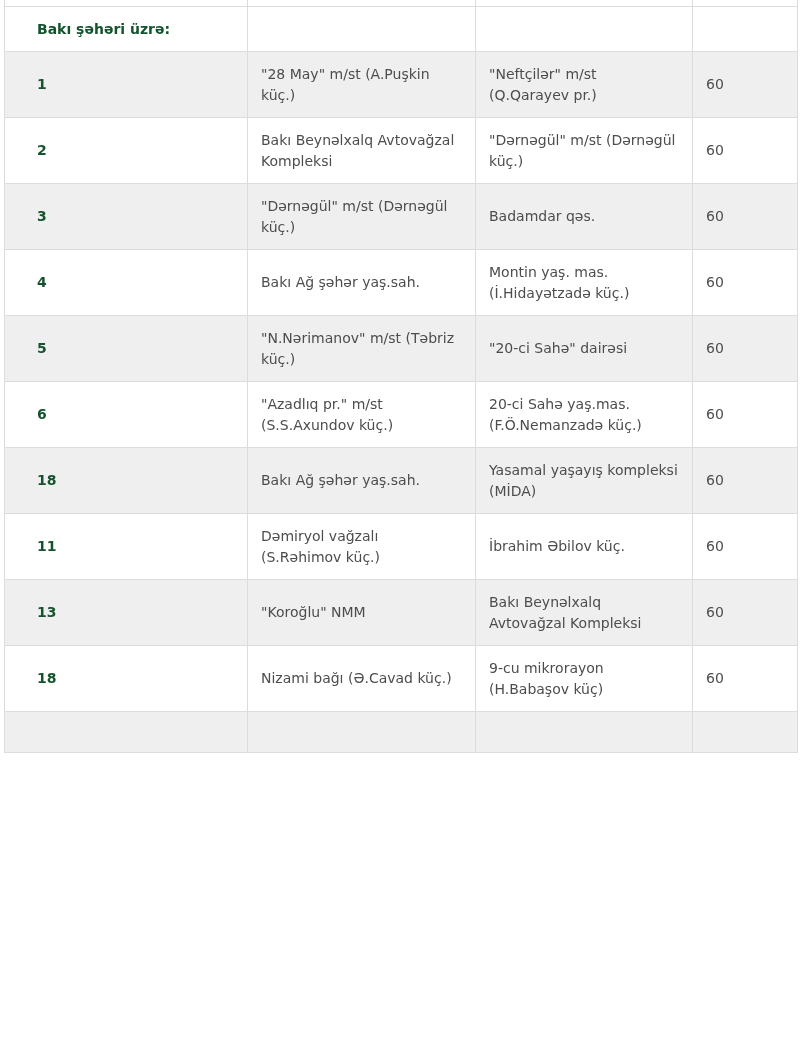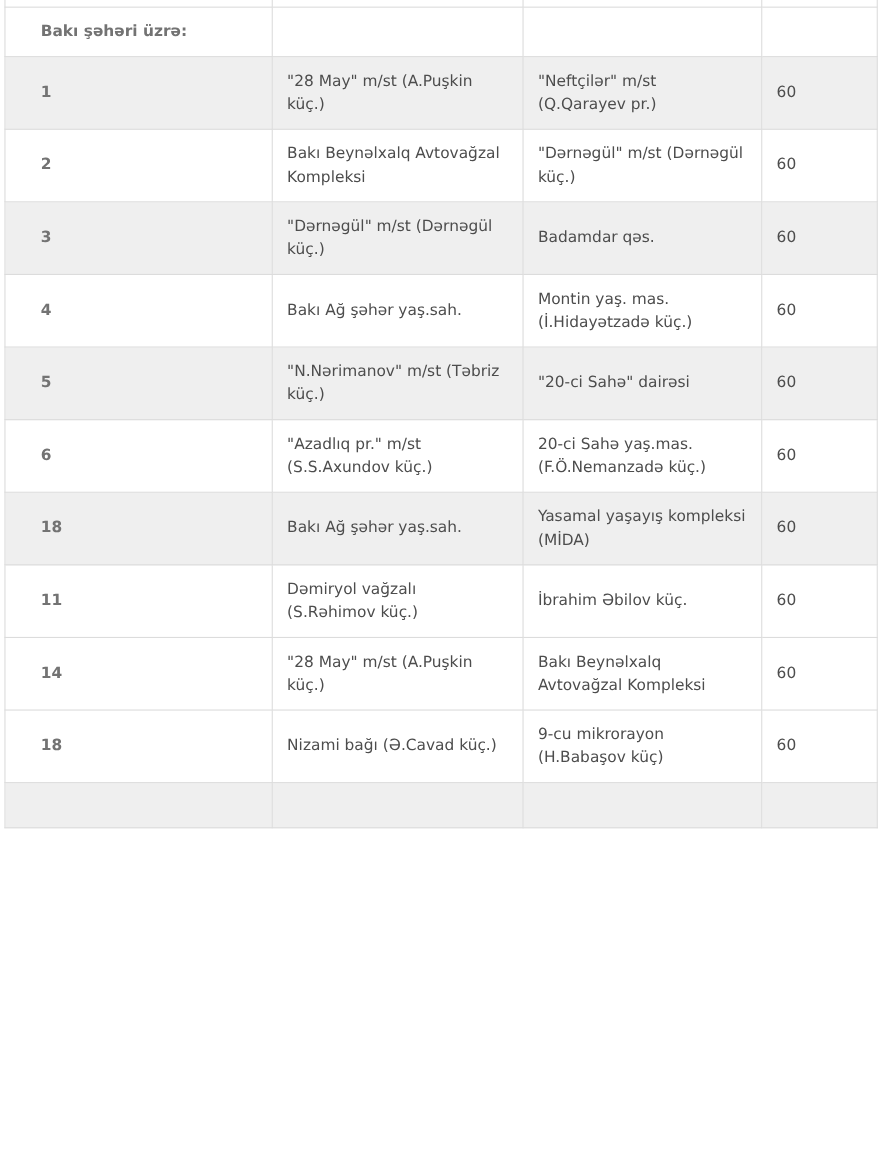--- a/index.html
+++ b/index.html
@@ -37,21 +37,21 @@
     color: #333333;
     font-weight: bold;
   }
   td {
     color: #4d4d4d;
   }
   tr.stripe td {
     background: #efefef;
   }
   td.num, td.section {
-    color: #737373;
+    color: #14532d;
     font-weight: bold;
     padding-left: 32px;
   }
   tr.sliver-top td {
     padding: 0;
     height: 6px;
     border-top: none;
     background: #ffffff;
   }
   tr.sliver-bottom td {
@@ -126,23 +126,23 @@
         <td>Bakı Ağ şəhər yaş.sah.</td>
         <td>Yasamal yaşayış kompleksi (MİDA)</td>
         <td>60</td>
       </tr>
       <tr>
         <td class="num">11</td>
         <td>Dəmiryol vağzalı (S.Rəhimov küç.)</td>
         <td>İbrahim Əbilov küç.</td>
         <td>60</td>
       </tr>
-      <tr>
-        <td class="num">14</td>
-        <td>"28 May" m/st (A.Puşkin küç.)</td>
+      <tr class="stripe">
+        <td class="num">13</td>
+        <td>"Koroğlu" NMM</td>
         <td>Bakı Beynəlxalq Avtovağzal Kompleksi</td>
         <td>60</td>
       </tr>
       <tr>
         <td class="num">18</td>
         <td>Nizami bağı (Ə.Cavad küç.)</td>
         <td>9-cu mikrorayon (H.Babaşov küç)</td>
         <td>60</td>
       </tr>
 

